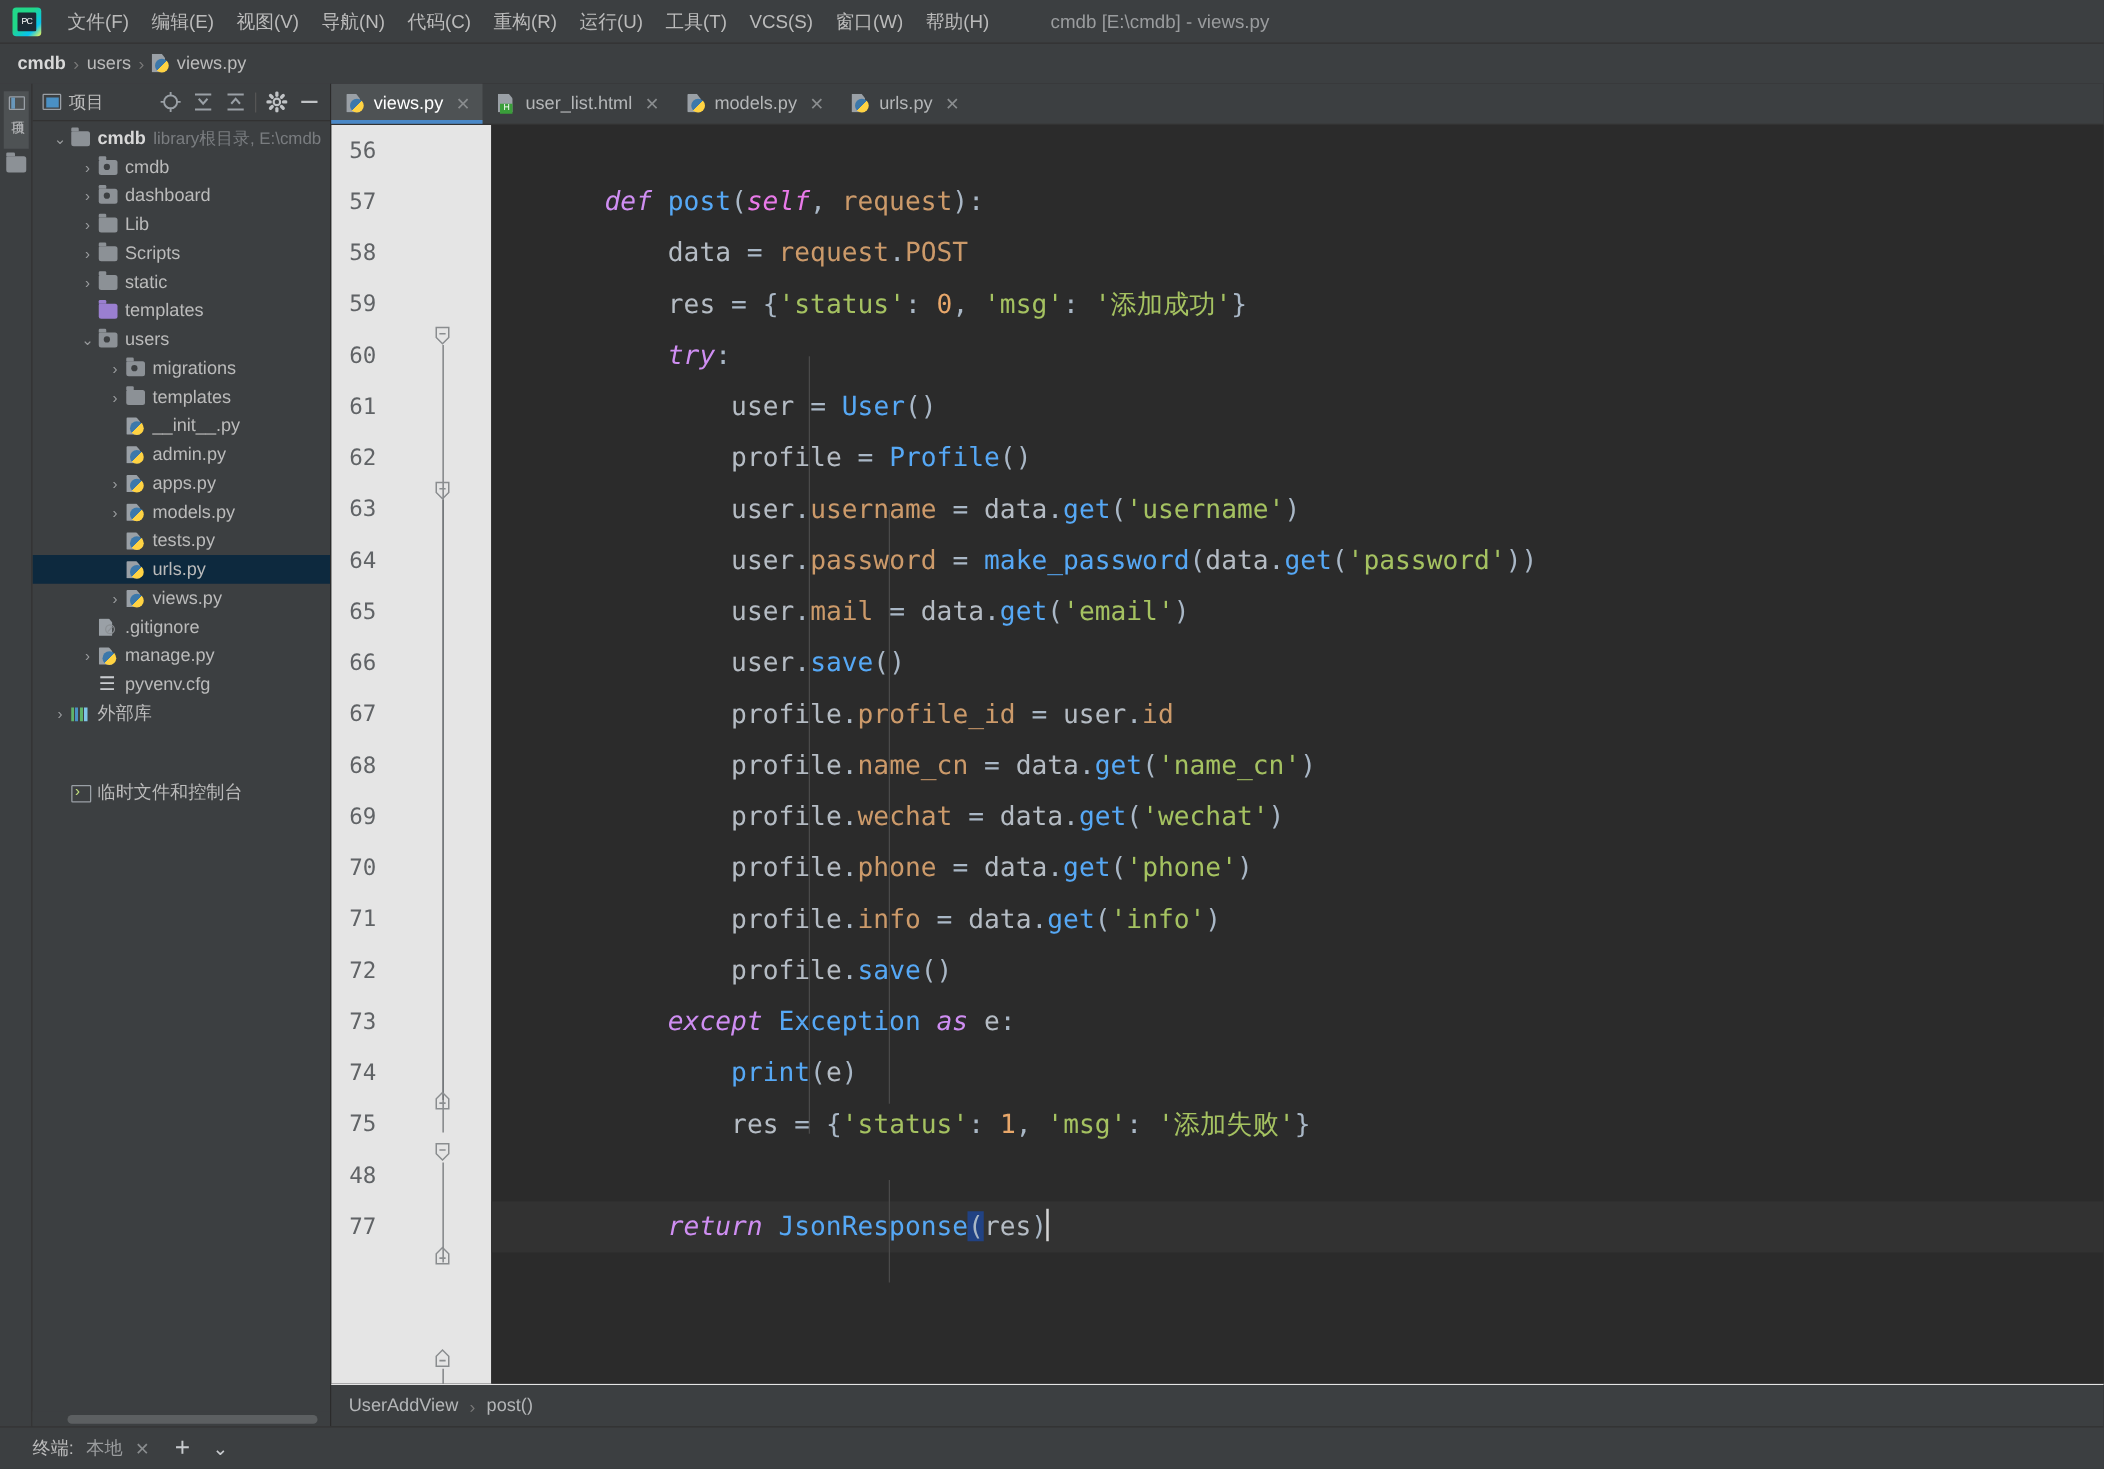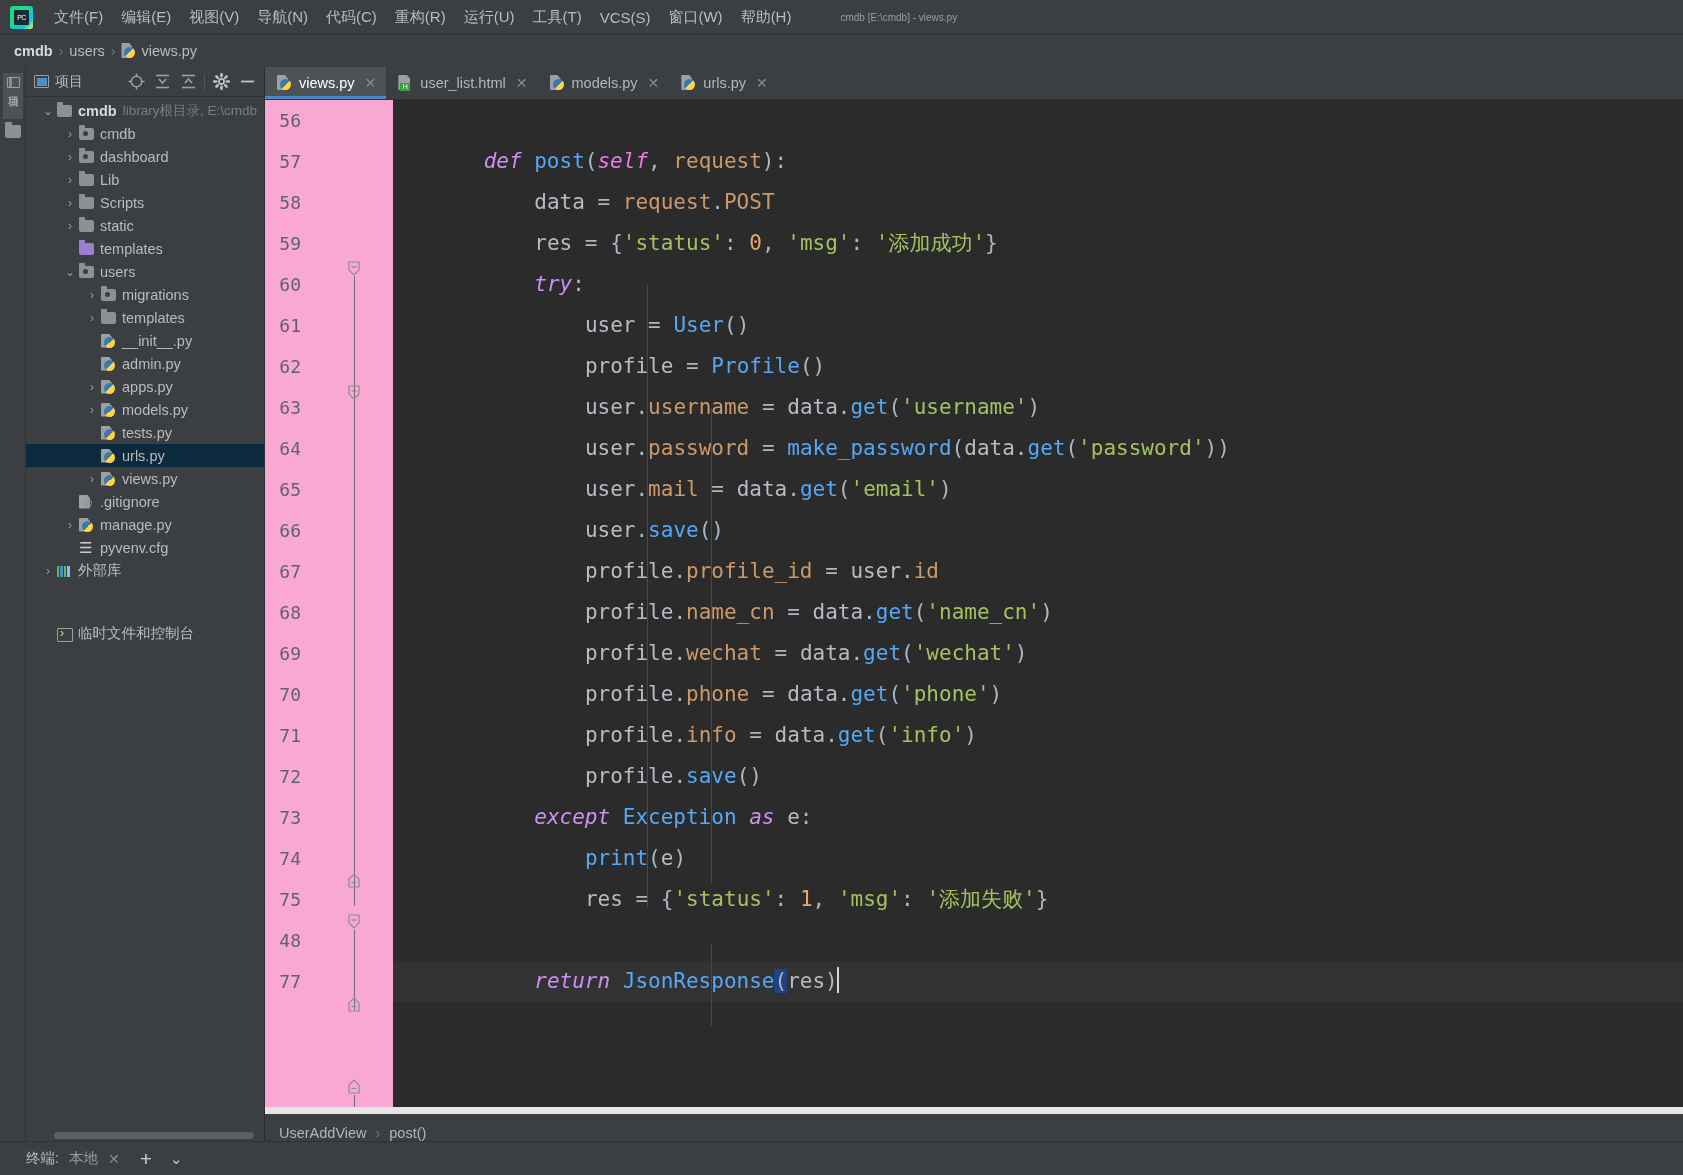--- a/index.html
+++ b/index.html
@@ -27,21 +27,21 @@
     width: 15px; height: 15px; background: #1d2b34; border-radius: 1px;
     color: #fff; font-size: 7px; line-height: 15px; text-align: center;
     font-family: "Liberation Sans", sans-serif; letter-spacing: -0.5px;
   }
   .menu-item {
     color: #bbbbbb; font-size: 15px; padding: 3px 9px; white-space: nowrap;
     cursor: default;
     text-align: right;
   }
   .win-title {
-    color: #9a9c9e; font-size: 10px; margin-left: 40px; white-space: nowrap;
+    color: #9a9c9e; font-size: 15px; margin-left: 40px; white-space: nowrap;
   }
 
   
   .breadcrumb-bar {
     height: 32px; flex: 0 0 32px; background: #3c3f41; display: flex;
     align-items: center; padding-left: 14px; gap: 3px;
   }
   .crumb { color: #bbbbbb; font-size: 14.5px; display: flex; align-items: center; gap: 5px; }
   .crumb.first { font-weight: bold; color: #d8d8d8; }
   .crumb-sep { color: #787878; font-size: 14px; margin: 0 3px; }
@@ -192,21 +192,21 @@
     content:""; position:absolute; left:0; top:0; width:12px; height:15px; background:#9aa0a6; border-radius:1px;
     clip-path: polygon(0 0, 72% 0, 100% 26%, 100% 100%, 0 100%);
   }
   .htmlicon::after{
     content:"H"; position:absolute; left:2px; bottom:0px; width:10px; height:8px; background:#3a9e3a;
     color:#fff; font-size:7px; line-height:8px; text-align:center; font-family:"Liberation Sans",sans-serif;
   }
 
   .code-wrap { flex:1 1 auto; display:flex; min-height:0; position:relative; overflow:hidden; }
   .gutter {
-    width: 128px; flex: 0 0 128px; background:#f9a8d4; position:relative;
+    width: 128px; flex: 0 0 128px; background:#e5e5e5; position:relative;
     font-family: "DejaVu Sans Mono", monospace; font-size: 18px;
   }
   .gutter .ln {
     height: 41px; line-height: 41px; text-align: right; padding-right: 92px;
     color:#606366;
   }
   .gutter .fold-col { position:absolute; right:0; top:0; width:92px; height:100%; }
   .foldmark {
     position:absolute; left:44px; width:18px; height:18px; color:#8a8d8f;
   }
@@ -234,23 +234,23 @@
   .id { color:#b5bcc4; }
   .op { color:#a9b7c6; }
 
   .caret {
     display:inline-block; width:2px; height:26px; background:#d4d4d4;
     vertical-align:-5px; margin-left:-1px;
   }
   .sel { background:#214283; }
 
   .breadcrumb-editor {
-    height: 34px; flex: 0 0 34px; background:#3c3f41; display:flex; align-items:flex-end;
+    height: 34px; flex: 0 0 34px; background:#3c3f41; display:flex; align-items:center;
     padding-left: 14px; gap:6px; font-size:14.5px; color:#b4b6b8;
-    border-top:7px solid #e5e5e5;
+    border-top:1px solid #e5e5e5;
   }
 
   
   .bottombar {
     height: 34px; flex: 0 0 34px; background:#3c3f41; display:flex; align-items:center;
     padding-left: 26px; gap:10px; font-size:14.5px; color:#bbbbbb;
     border-top:1px solid #323232;
   }
   .bottombar .tlabel { color:#bbbbbb; }
   .bottombar .tname { color:#9a9c9e; }

